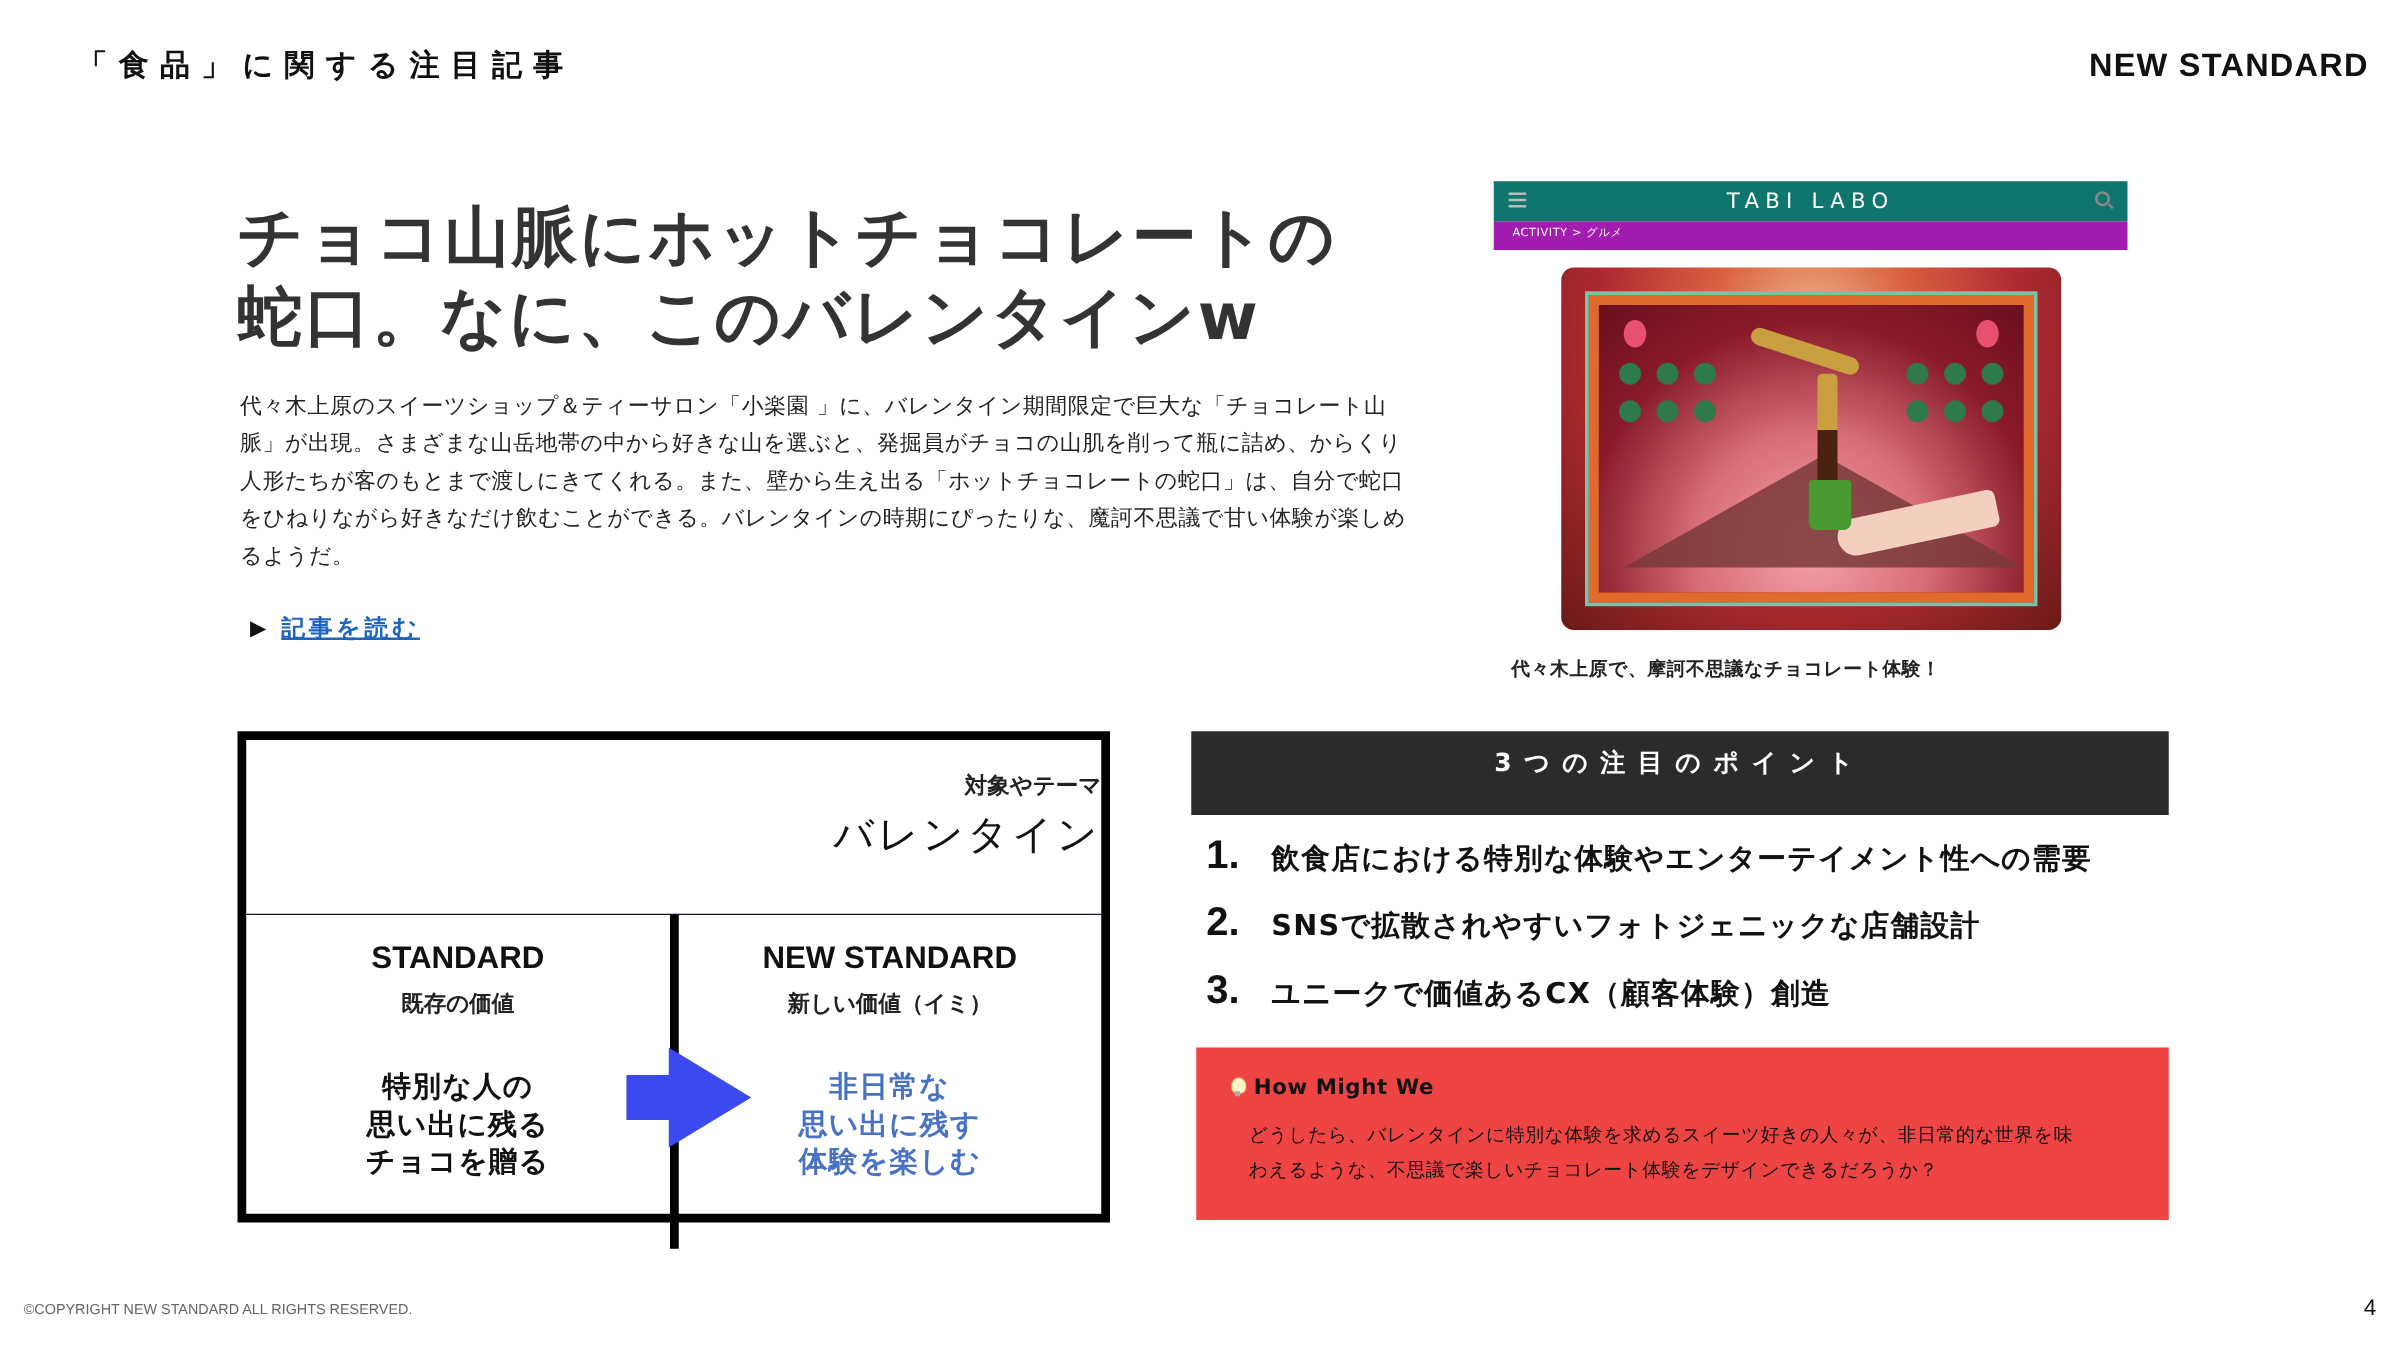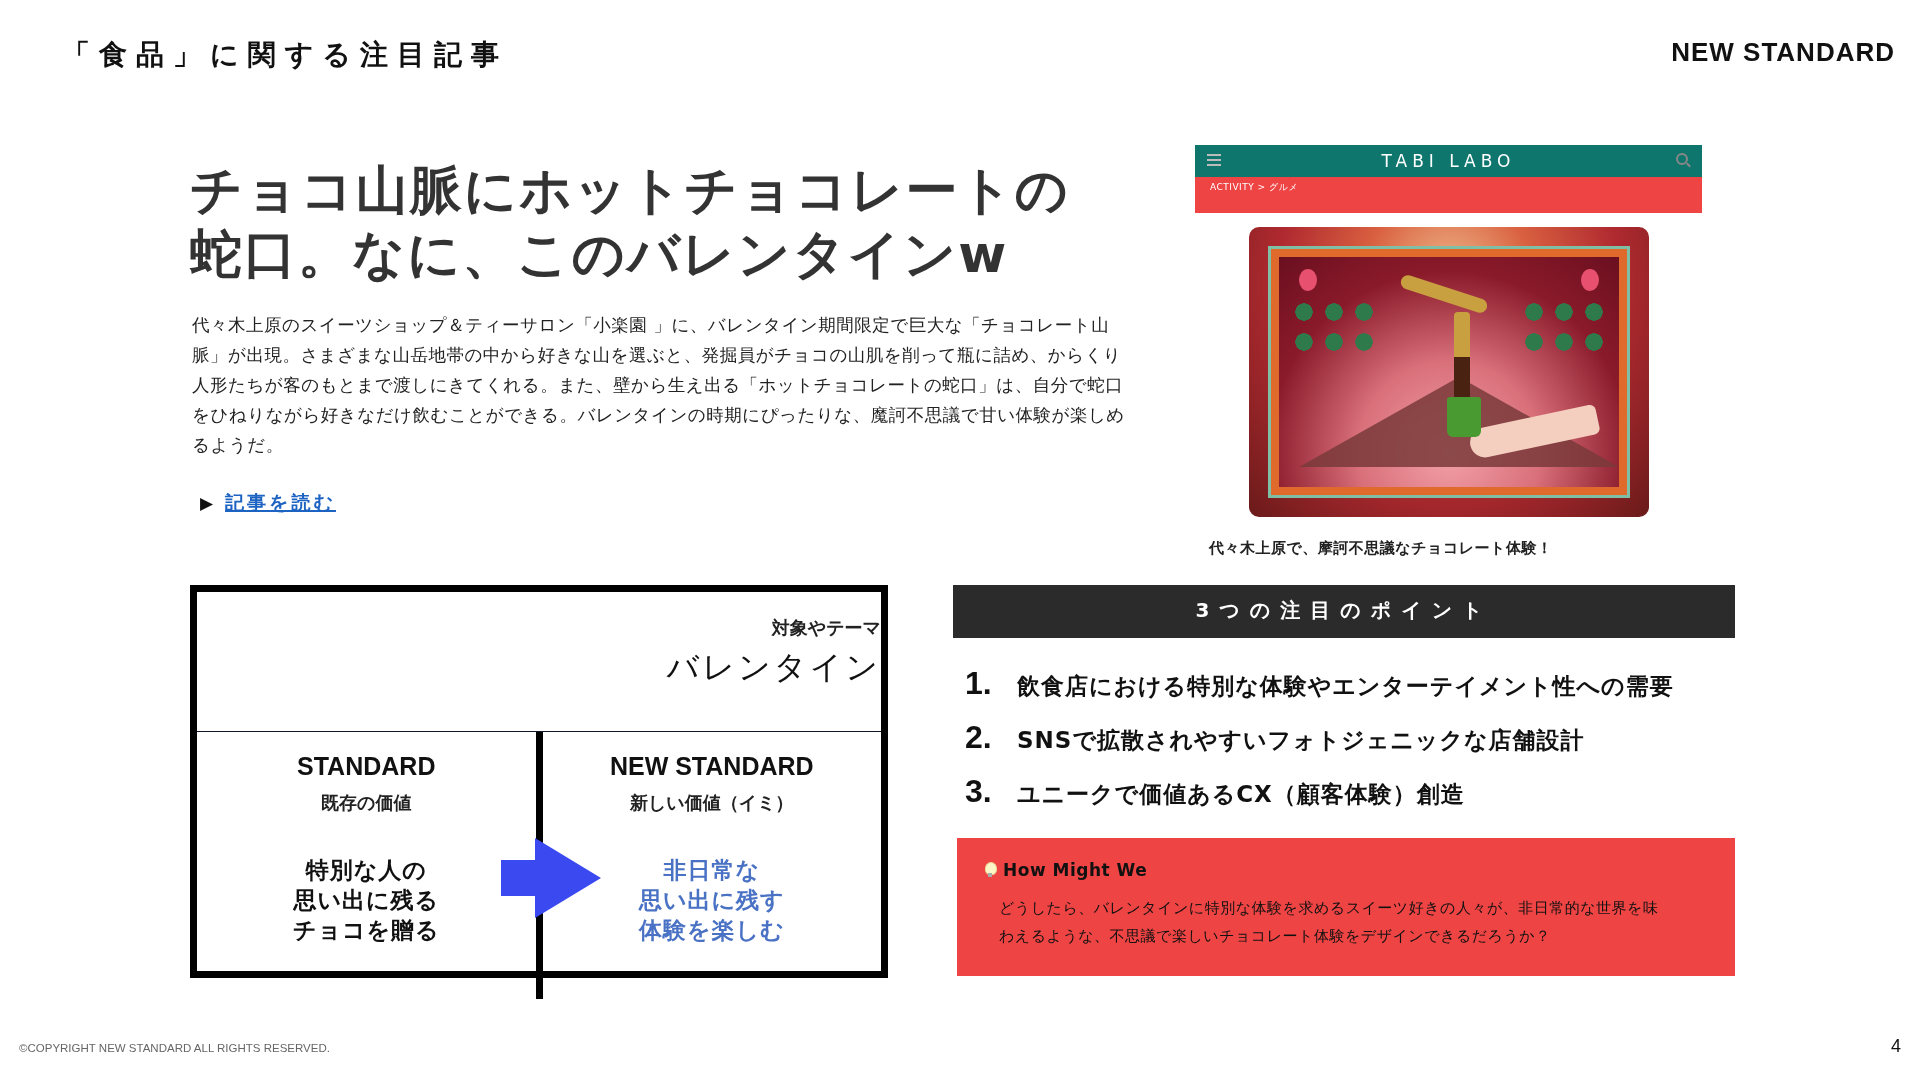--- a/index.html
+++ b/index.html
@@ -1,36 +1,36 @@
 <!DOCTYPE html>
 <html><head>
 <meta charset="utf-8">
 <style>
   * { box-sizing: border-box; margin: 0; padding: 0; }
   html, body { width: 1920px; height: 1080px; background: #ffffff; overflow: hidden; }
   body { position: relative; font-family: "DejaVu Sans", "Liberation Sans", sans-serif; color: #1a1a1a; }
 
-  .section-label { position: absolute; left: 62px; top: 36px; font-size: 28px; font-weight: bold; letter-spacing: 9px; color: #111; }
+  .section-label { position: absolute; left: 62px; top: 36px; font-size: 24px; font-weight: bold; letter-spacing: 9px; color: #111; }
   .logo { position: absolute; right: 25px; top: 37px; font-family: "Liberation Sans", sans-serif; font-size: 26px; font-weight: bold; letter-spacing: 1px; color: #111; }
 
   .article-title { position: absolute; left: 190px; top: 158px; width: 900px; font-size: 52px; font-weight: bold; line-height: 64px; color: #333; letter-spacing: 2px; }
   .article-body { position: absolute; left: 192px; top: 310px; width: 940px; font-size: 17.5px; line-height: 30px; color: #222; letter-spacing: 0.5px; }
   .read-more { position: absolute; left: 200px; top: 490px; display: flex; align-items: center; gap: 12px; font-size: 19px; font-weight: bold; }
   .read-more .tri { font-size: 17px; color: #111; }
   .read-more a { color: #1d63c2; text-decoration: underline; text-decoration-thickness: 2px; letter-spacing: 3px; }
 
   
   .thumb { position: absolute; left: 1195px; top: 145px; width: 507px; }
   .tl-header { height: 32px; background: #0f766e; position: relative; display: flex; align-items: center; justify-content: center; }
   .tl-header .menu { position: absolute; left: 12px; top: 9px; width: 14px; height: 12px; display: flex; flex-direction: column; justify-content: space-between; }
   .tl-header .menu span { display: block; height: 2px; background: #bbb; }
   .tl-header .brand { color: #fff; font-size: 17px; letter-spacing: 5px; font-family: "DejaVu Sans", sans-serif; }
   .tl-header .search { position: absolute; right: 14px; top: 8px; width: 12px; height: 12px; border: 2px solid #888; border-radius: 50%; }
   .tl-header .search::after { content: ""; position: absolute; width: 5px; height: 2px; background: #888; right: -5px; bottom: -3px; transform: rotate(45deg); }
-  .tl-crumb { height: 36px; background: #ef4444; color: #fff; font-size: 9px; padding-left: 15px; line-height: 20px; letter-spacing: 0.5px; }
+  .tl-crumb { height: 23px; background: #a21caf; color: #fff; font-size: 9px; padding-left: 15px; line-height: 20px; letter-spacing: 0.5px; }
   .artwork { width: 400px; height: 290px; margin: 14px auto 0; position: relative; border-radius: 10px;
     background: radial-gradient(ellipse at 50% 20%, #f0c090 0%, #d96040 30%, #b02a30 60%, #6a1a1a 100%); padding: 22px; }
   .artwork .frame { width: 100%; height: 100%; border: 8px solid #e06a2c; outline: 3px solid #7fbfa6; background: radial-gradient(circle at 50% 85%, #f2a0a8 0%, #d9707a 35%, #8a1a2a 70%, #6a0f1f 100%); position: relative; overflow: hidden; }
   .artwork .mountain { position: absolute; bottom: 20px; left: 20px; width: 0; height: 0; border-left: 160px solid transparent; border-right: 160px solid transparent; border-bottom: 90px solid #7a3a3a; opacity: 0.85; }
   .artwork .pine-l, .artwork .pine-r { position: absolute; top: 40px; width: 90px; height: 60px; background: radial-gradient(circle, #2f7a4a 40%, transparent 42%) 0 0 / 30px 30px; }
   .artwork .pine-l { left: 10px; } .artwork .pine-r { right: 10px; }
   .artwork .tap { position: absolute; left: 120px; top: 30px; width: 90px; height: 14px; background: #c9a040; border-radius: 7px; transform: rotate(18deg); }
   .artwork .spout { position: absolute; left: 175px; top: 55px; width: 16px; height: 90px; background: linear-gradient(#c9a040 50%, #4a2212 50%); border-radius: 4px; }
   .artwork .cup { position: absolute; left: 168px; top: 140px; width: 34px; height: 40px; background: #4a9a32; border-radius: 3px 3px 6px 6px; }
   .artwork .hand { position: absolute; left: 190px; top: 160px; width: 130px; height: 30px; background: #f4cfc0; border-radius: 20px 8px 8px 20px; transform: rotate(-12deg); }
@@ -46,21 +46,21 @@
   .compare .cols { display: flex; height: calc(100% - 112px); position: relative; }
   .compare .col { flex: 1; text-align: center; padding-top: 20px; }
   .compare .col.left { border-right: 7px solid #000; }
   .compare .col .head { font-family: "Liberation Sans", sans-serif; font-size: 25px; font-weight: bold; color: #111; }
   .compare .col .sub { font-size: 18px; font-weight: bold; color: #222; margin-top: 10px; }
   .compare .col .desc { font-size: 23px; font-weight: bold; line-height: 30px; margin-top: 40px; letter-spacing: 1px; color: #111; }
   .compare .col.right .desc { color: #4a72c4; }
   .arrow { position: absolute; left: 304px; top: 106px; width: 100px; height: 80px; }
 
   
-  .points-header { position: absolute; left: 953px; top: 585px; width: 782px; height: 53px; background: #2b2b2b; color: #fff; font-size: 20px; font-weight: bold; text-align: center; line-height: 51px; letter-spacing: 10px; }
+  .points-header { position: absolute; left: 953px; top: 585px; width: 782px; height: 67px; background: #2b2b2b; color: #fff; font-size: 20px; font-weight: bold; text-align: center; line-height: 51px; letter-spacing: 10px; }
   .points { position: absolute; left: 965px; top: 665px; width: 780px; list-style: none; }
   .points li { display: flex; align-items: baseline; gap: 14px; height: 54px; }
   .points .num { font-family: "Liberation Sans", sans-serif; font-size: 32px; font-weight: bold; color: #111; width: 38px; }
   .points .txt { font-size: 23px; font-weight: bold; color: #111; letter-spacing: 1px; }
 
   
   .hmw { position: absolute; left: 957px; top: 838px; width: 778px; height: 138px; background: #ef4444; padding: 22px 28px 0 28px; }
   .hmw .title { display: flex; align-items: center; gap: 8px; font-size: 17px; font-weight: bold; color: #111; letter-spacing: 0.5px; }
   .hmw .bulb { width: 10px; height: 16px; position: relative; }
   .hmw .bulb::before { content: ""; position: absolute; left: 0; top: 0; width: 10px; height: 11px; background: #fff6c8; border: 1px solid #e8d890; border-radius: 50% 50% 40% 40%; }

